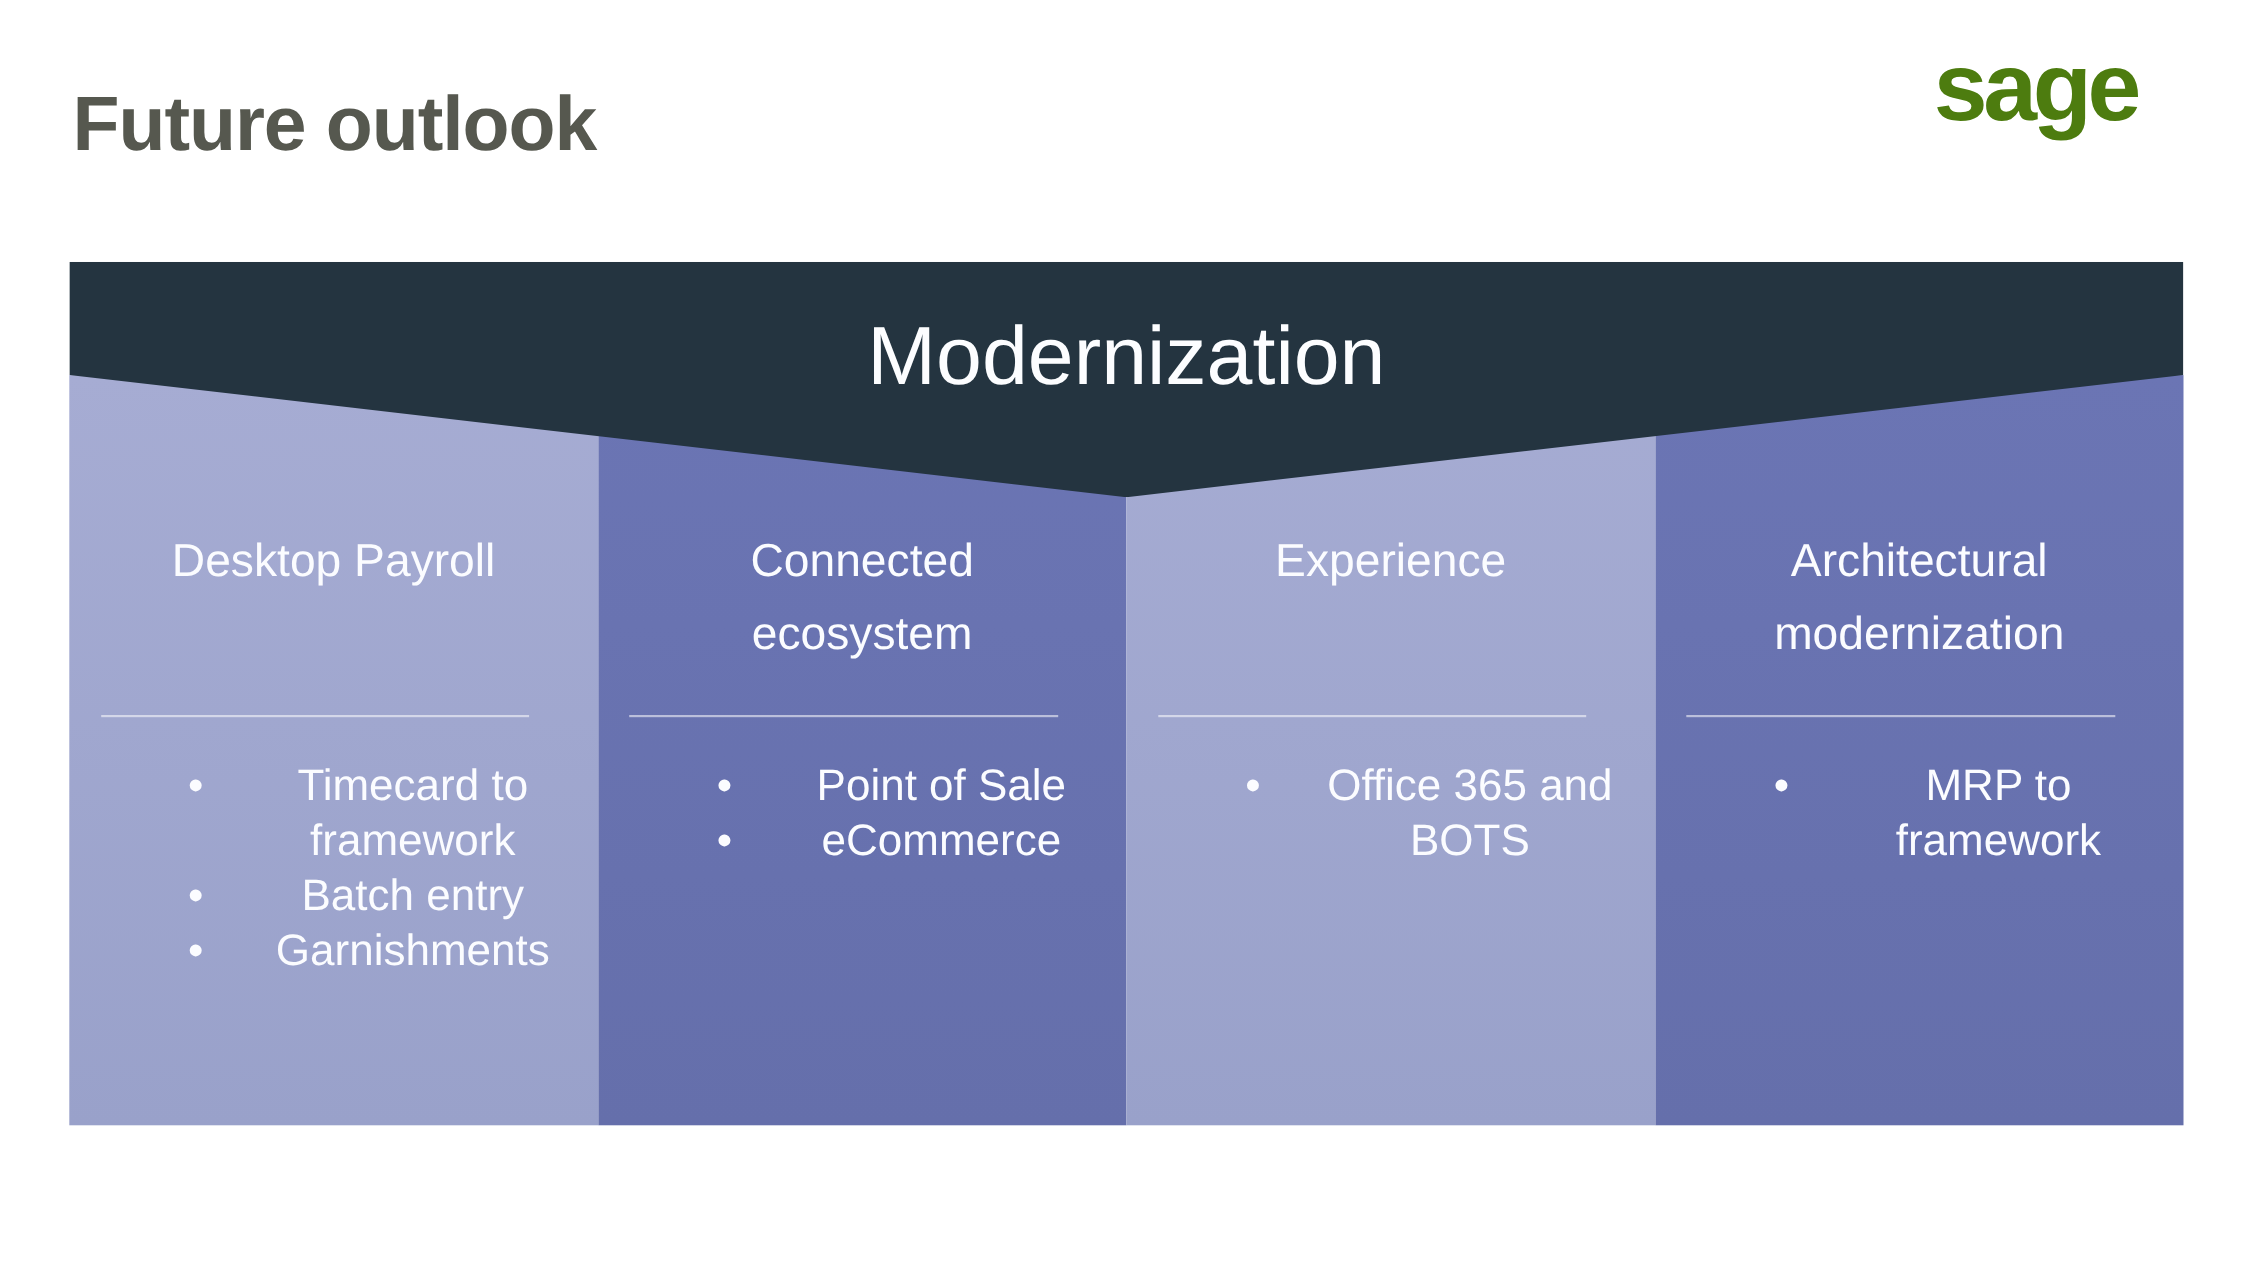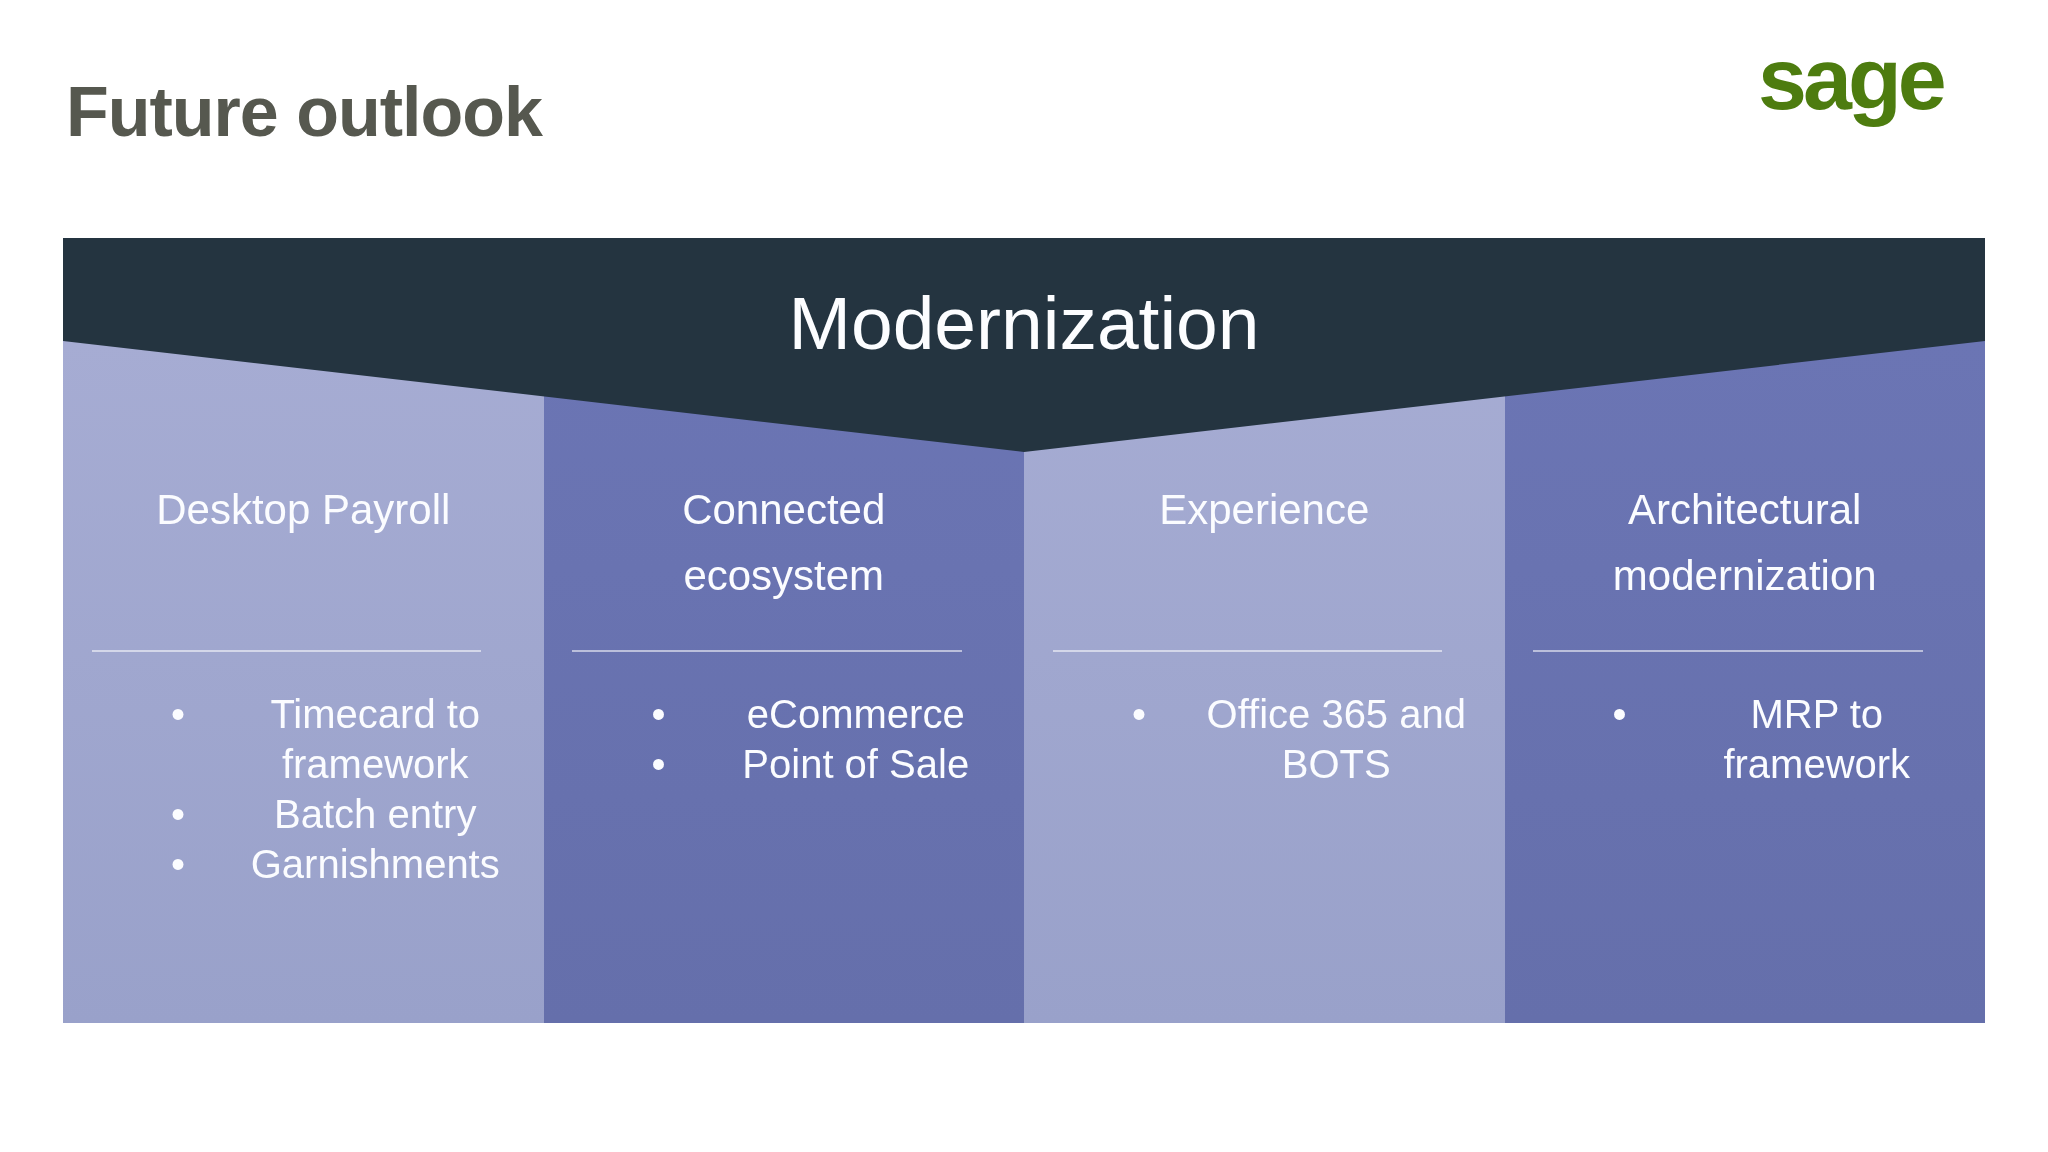--- a/index.html
+++ b/index.html
@@ -81,22 +81,22 @@
           <li>Batch entry</li>
           <li>Garnishments</li>
         </ul>
     </div>
 
     <div class="col dark c1">
       <div class="col-title">Connected
 ecosystem</div>
       <div class="divider"></div>
       <ul class="bullets">
+          <li>Point of Sale</li>
           <li>eCommerce</li>
-          <li>Point of Sale</li>
         </ul>
     </div>
 
     <div class="col light c2">
       <div class="col-title">Experience</div>
       <div class="divider"></div>
       <ul class="bullets">
           <li>Office 365 and
 BOTS</li>
         </ul>

